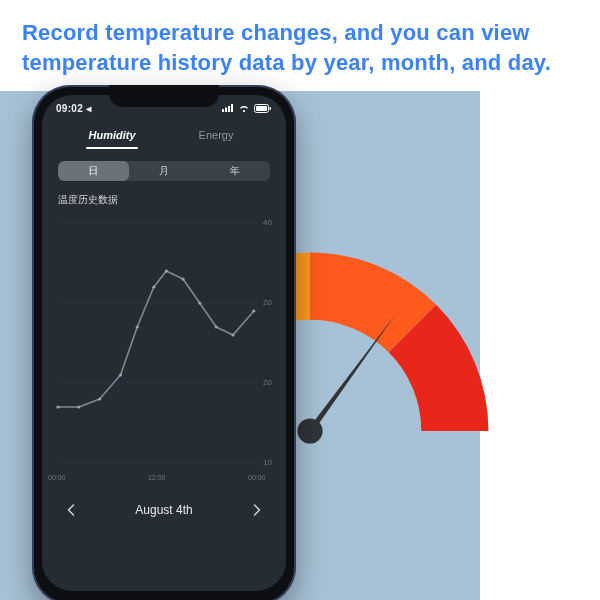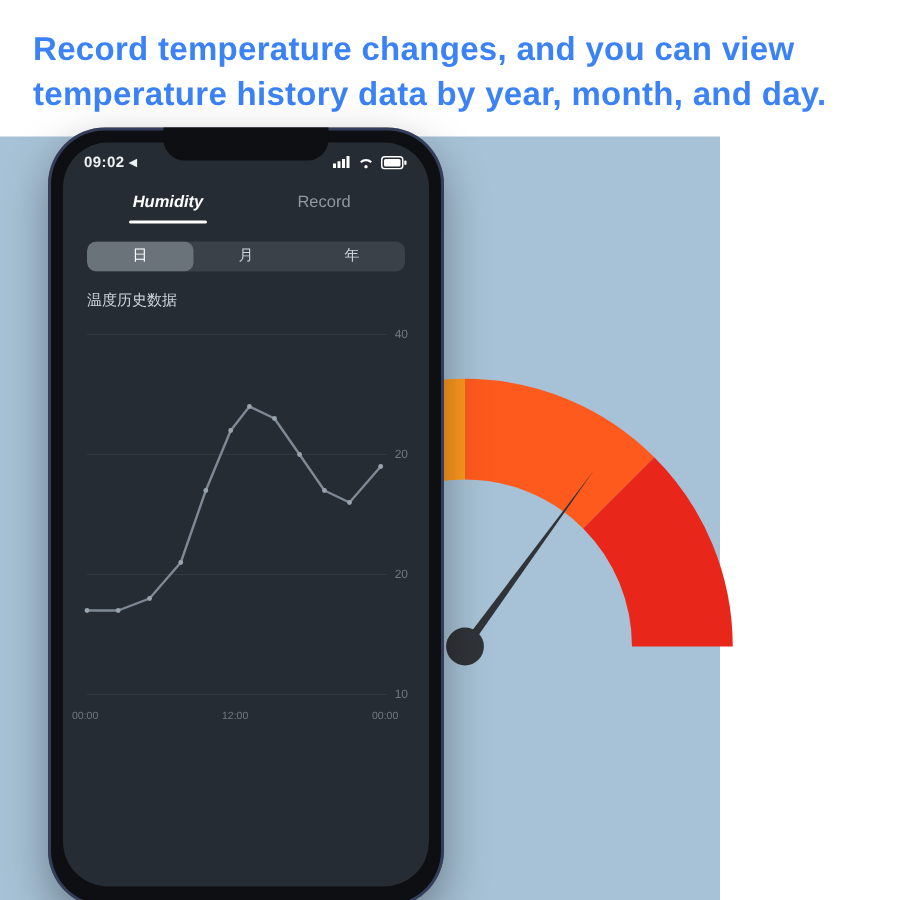--- a/index.html
+++ b/index.html
@@ -89,21 +89,21 @@
                 <rect x="2" y="2" width="11" height="5" rx="1" fill="#fff"></rect>
                 <rect x="15.5" y="3" width="1.5" height="3" rx="0.7" fill="#fff"></rect>
               </svg>
             </span>
         </span>
       </div>
 
 
       <div class="tabs">
         <div class="tab active">Humidity</div>
-        <div class="tab">Record</div>
+        <div class="tab">Energy</div>
       </div>
 
       <div class="seg">
         <div class="seg-item active">日</div>
         <div class="seg-item">月</div>
         <div class="seg-item">年</div>
       </div>
 
       <div class="section-label">温度历史数据</div>
 
@@ -137,17 +137,30 @@
             <span class="ylab" style="top: calc(33.3333% - 5px);">20</span>
             <span class="ylab" style="top: calc(3.7037% - 5px);">40</span>
           </div>
         <div id="xlabels">
             <span class="xlab" style="left: calc(2.67857% - 10px);">00:00</span>
             <span class="xlab" style="left: calc(47.3214% - 10px);">12:00</span>
             <span class="xlab" style="left: calc(91.9643% - 10px);">00:00</span>
           </div>
       </div>
 
+      <div class="date-nav">
+        <span class="arr">
+          <svg width="8" height="12" viewBox="0 0 8 12">
+              <path d="M6.5 1 1.5 6l5 5" stroke="#cfd5db" stroke-width="1.5" fill="none" stroke-linecap="round" stroke-linejoin="round"></path>
+            </svg>
+        </span>
+        <span class="label">August 4th</span>
+        <span class="arr">
+          <svg width="8" height="12" viewBox="0 0 8 12">
+              <path d="M1.5 1 6.5 6l-5 5" stroke="#cfd5db" stroke-width="1.5" fill="none" stroke-linecap="round" stroke-linejoin="round"></path>
+            </svg>
+        </span>
+      </div>
 
     </div>
   </div>
 
 </div>
 
 </body></html>

